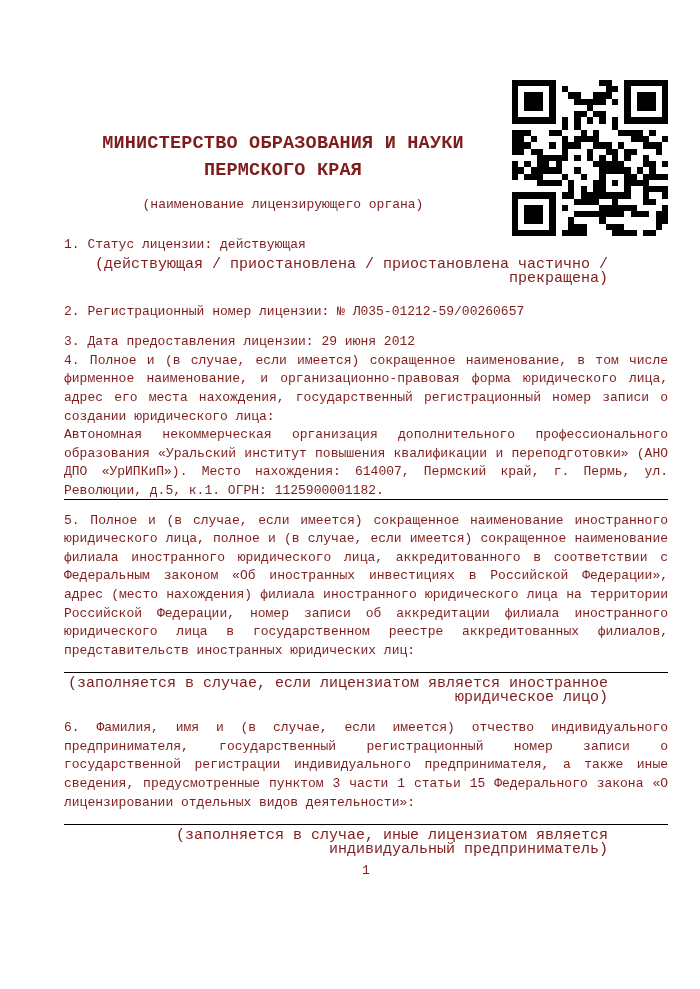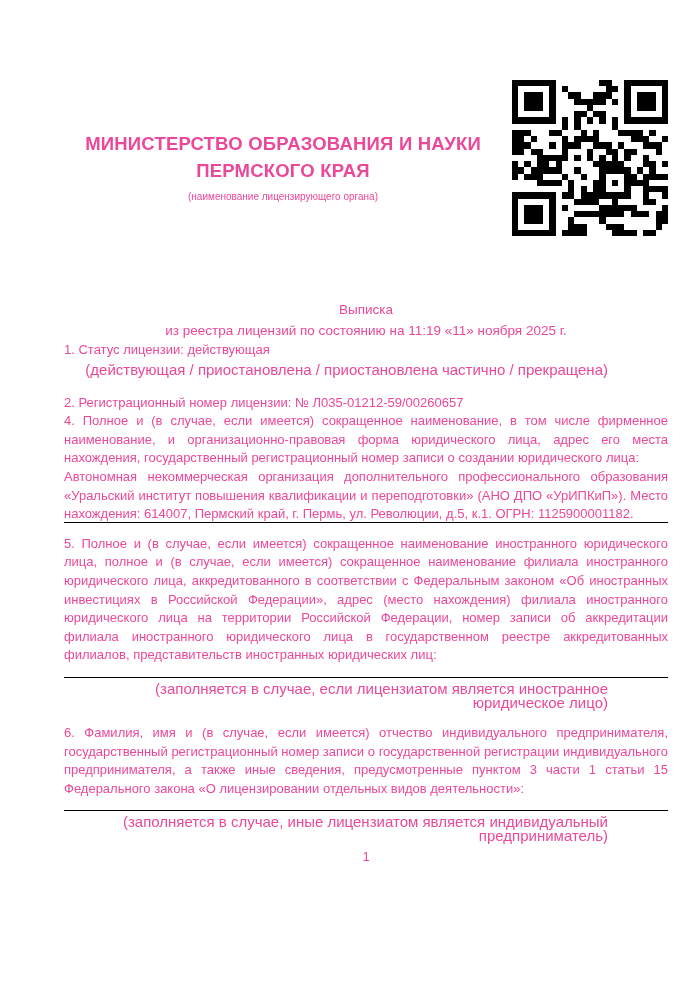--- a/index.html
+++ b/index.html
@@ -1,24 +1,24 @@
 <!DOCTYPE html>
 <html><head>
 <meta charset="utf-8">
 <style>
   html,body { margin:0; padding:0; background:#ffffff; }
   .page {
     position:relative; width:700px; height:989px; background:#ffffff;
-    color:#ec4899; font-family:Liberation Sans, sans-serif; box-sizing:border-box;
+    color:#7f1d1d; font-family:Liberation Mono, monospace; box-sizing:border-box;
     padding:0 32px 0 64px; overflow:hidden;border-radius:29px;
   }
   .header-row { display:flex; align-items:flex-start; padding-top:80px; }
   .ministry { flex:1; text-align:center; margin-top:50px; }
   .ministry-name { font-weight:bold; font-size:18.5px; line-height:27px; white-space:nowrap; letter-spacing:0.2px; }
-  .ministry-caption { font-size:10px; margin-top:7px; }
+  .ministry-caption { font-size:13px; margin-top:13px; }
   .qr-wrap { width:156px; height:156px; flex:0 0 156px; margin-left:10px; }
   .doc-title { text-align:center; font-size:13.5px; line-height:21px; margin-top:63px; }
   .body-text { font-size:13px; }
   .item { line-height:18.6px; }
   .line { white-space:nowrap; }
   .para { text-align:justify; margin:0; }
   .sub-caption { font-size:15px; line-height:14px; text-align:right; margin-right:60px; }
   .rule { border-top:1.8px solid #000; height:0; }
   .rule-under-text { margin-top:-2px; }
   .page-number { text-align:center; font-size:13px; margin-top:6px; }
@@ -356,36 +356,35 @@
           <rect x="16" y="24" width="1" height="1"></rect>
           <rect x="17" y="24" width="1" height="1"></rect>
           <rect x="18" y="24" width="1" height="1"></rect>
           <rect x="19" y="24" width="1" height="1"></rect>
           <rect x="21" y="24" width="1" height="1"></rect>
           <rect x="22" y="24" width="1" height="1"></rect>
         </svg>
     </div>
   </div>
 
-  <div class="doc-title">
-    <div>Выписка</div>
-    <div>из реестра лицензий по состоянию на 11:19 «11» ноября 2025 г.</div>
-  </div>
 
   <div class="body-text">
 
     <div class="item item1">
       <div class="line">1. Статус лицензии: действующая</div>
       <div class="sub-caption">(действующая / приостановлена / приостановлена частично / прекращена)</div>
     </div>
 
     <div class="item item2">
       <div class="line">2. Регистрационный номер лицензии: № Л035-01212-59/00260657</div>
     </div>
 
+    <div class="item item3">
+      <div class="line">3. Дата предоставления лицензии: 29 июня 2012</div>
+    </div>
 
     <div class="item item4">
       <p class="para">4. Полное и (в случае, если имеется) сокращенное наименование, в том числе фирменное наименование, и организационно-правовая форма юридического лица, адрес его места нахождения, государственный регистрационный номер записи о создании юридического лица:</p>
       <p class="para">Автономная некоммерческая организация дополнительного профессионального образования «Уральский институт повышения квалификации и переподготовки» (АНО ДПО «УрИПКиП»). Место нахождения: 614007, Пермский край, г. Пермь, ул. Революции, д.5, к.1. ОГРН: 1125900001182.</p>
       <div class="rule rule-under-text"></div>
     </div>
 
     <div class="item item5">
       <p class="para">5. Полное и (в случае, если имеется) сокращенное наименование иностранного юридического лица, полное и (в случае, если имеется) сокращенное наименование филиала иностранного юридического лица, аккредитованного в соответствии с Федеральным законом «Об иностранных инвестициях в Российской Федерации», адрес (место нахождения) филиала иностранного юридического лица на территории Российской Федерации, номер записи об аккредитации филиала иностранного юридического лица в государственном реестре аккредитованных филиалов, представительств иностранных юридических лиц:</p>
       <div class="rule"></div>

